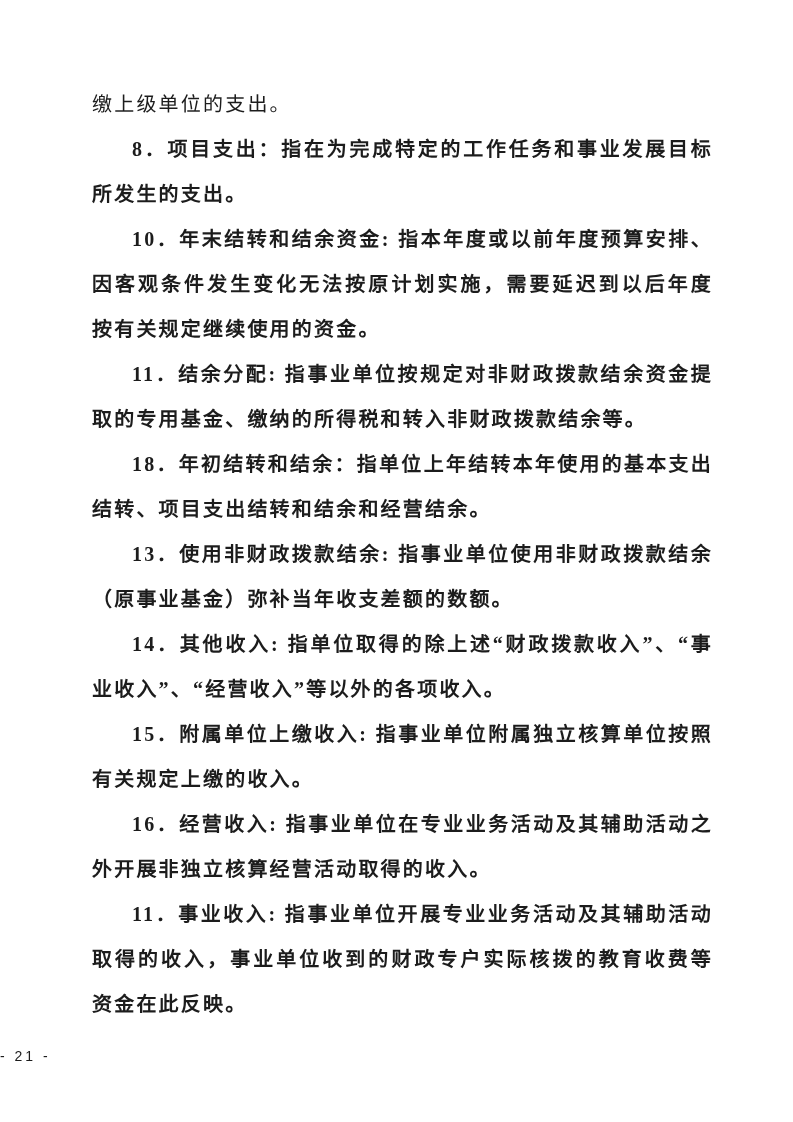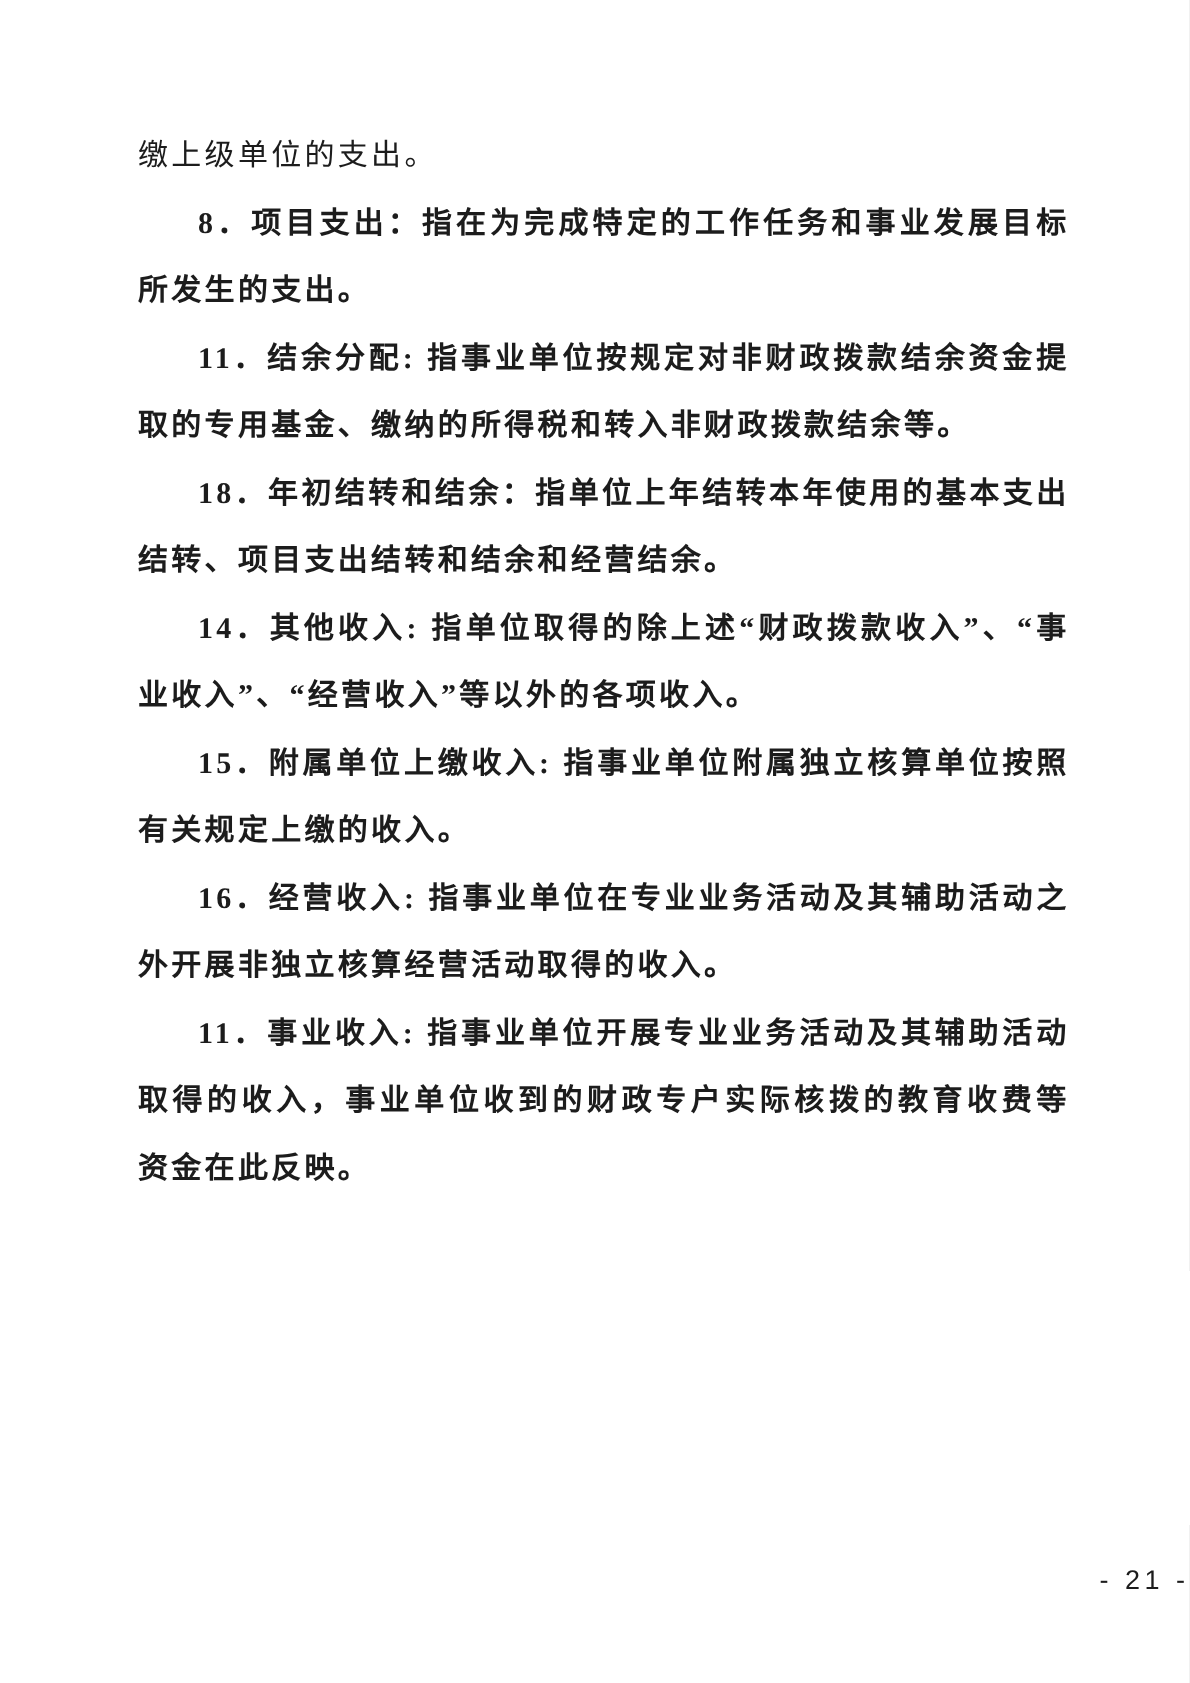--- a/index.html
+++ b/index.html
@@ -34,35 +34,37 @@
   }
   .content p.indent {
     text-indent: 2em;
     font-weight: bold;
   }
   .footer {
     position: absolute;
     bottom: 58px;
     left: 0;
     right: 0;
-    text-align: right;
-    font-size: 18px;
+    text-align: left;
+    font-size: 14px;
     letter-spacing: 3px;
     color: #1c1c1c;
     font-family: "Liberation Sans", "DejaVu Sans", sans-serif;
   }
 </style>
 </head>
 <body>
 
 <div class="page">
   <div class="content">
     <p>缴上级单位的支出。</p>
     <p class="indent">8．项目支出：指在为完成特定的工作任务和事业发展目标所发生的支出。</p>
+    <p class="indent">10．年末结转和结余资金: 指本年度或以前年度预算安排、因客观条件发生变化无法按原计划实施，需要延迟到以后年度按有关规定继续使用的资金。</p>
     <p class="indent">11．结余分配: 指事业单位按规定对非财政拨款结余资金提取的专用基金、缴纳的所得税和转入非财政拨款结余等。</p>
     <p class="indent">18．年初结转和结余：指单位上年结转本年使用的基本支出结转、项目支出结转和结余和经营结余。</p>
+    <p class="indent">13．使用非财政拨款结余: 指事业单位使用非财政拨款结余（原事业基金）弥补当年收支差额的数额。</p>
     <p class="indent">14．其他收入: 指单位取得的除上述“财政拨款收入”、“事业收入”、“经营收入”等以外的各项收入。</p>
     <p class="indent">15．附属单位上缴收入: 指事业单位附属独立核算单位按照有关规定上缴的收入。</p>
     <p class="indent">16．经营收入: 指事业单位在专业业务活动及其辅助活动之外开展非独立核算经营活动取得的收入。</p>
     <p class="indent">11．事业收入: 指事业单位开展专业业务活动及其辅助活动取得的收入，事业单位收到的财政专户实际核拨的教育收费等资金在此反映。</p>
   </div>
   <div class="footer">- 21 -</div>
 </div>
 
 </body></html>

